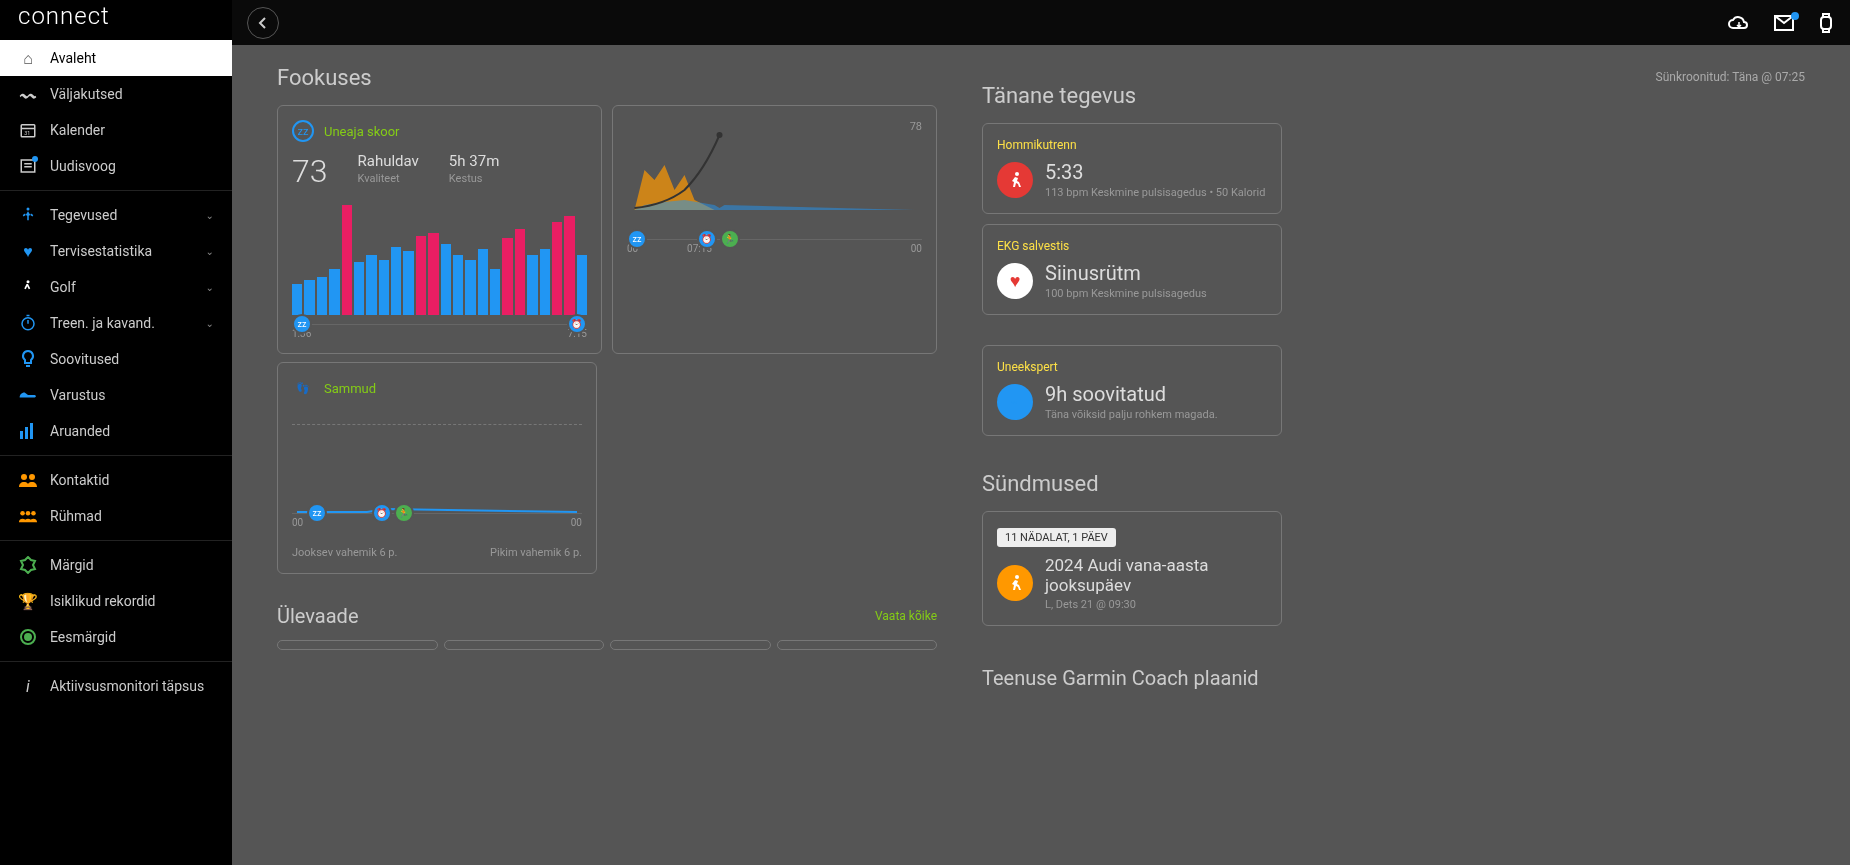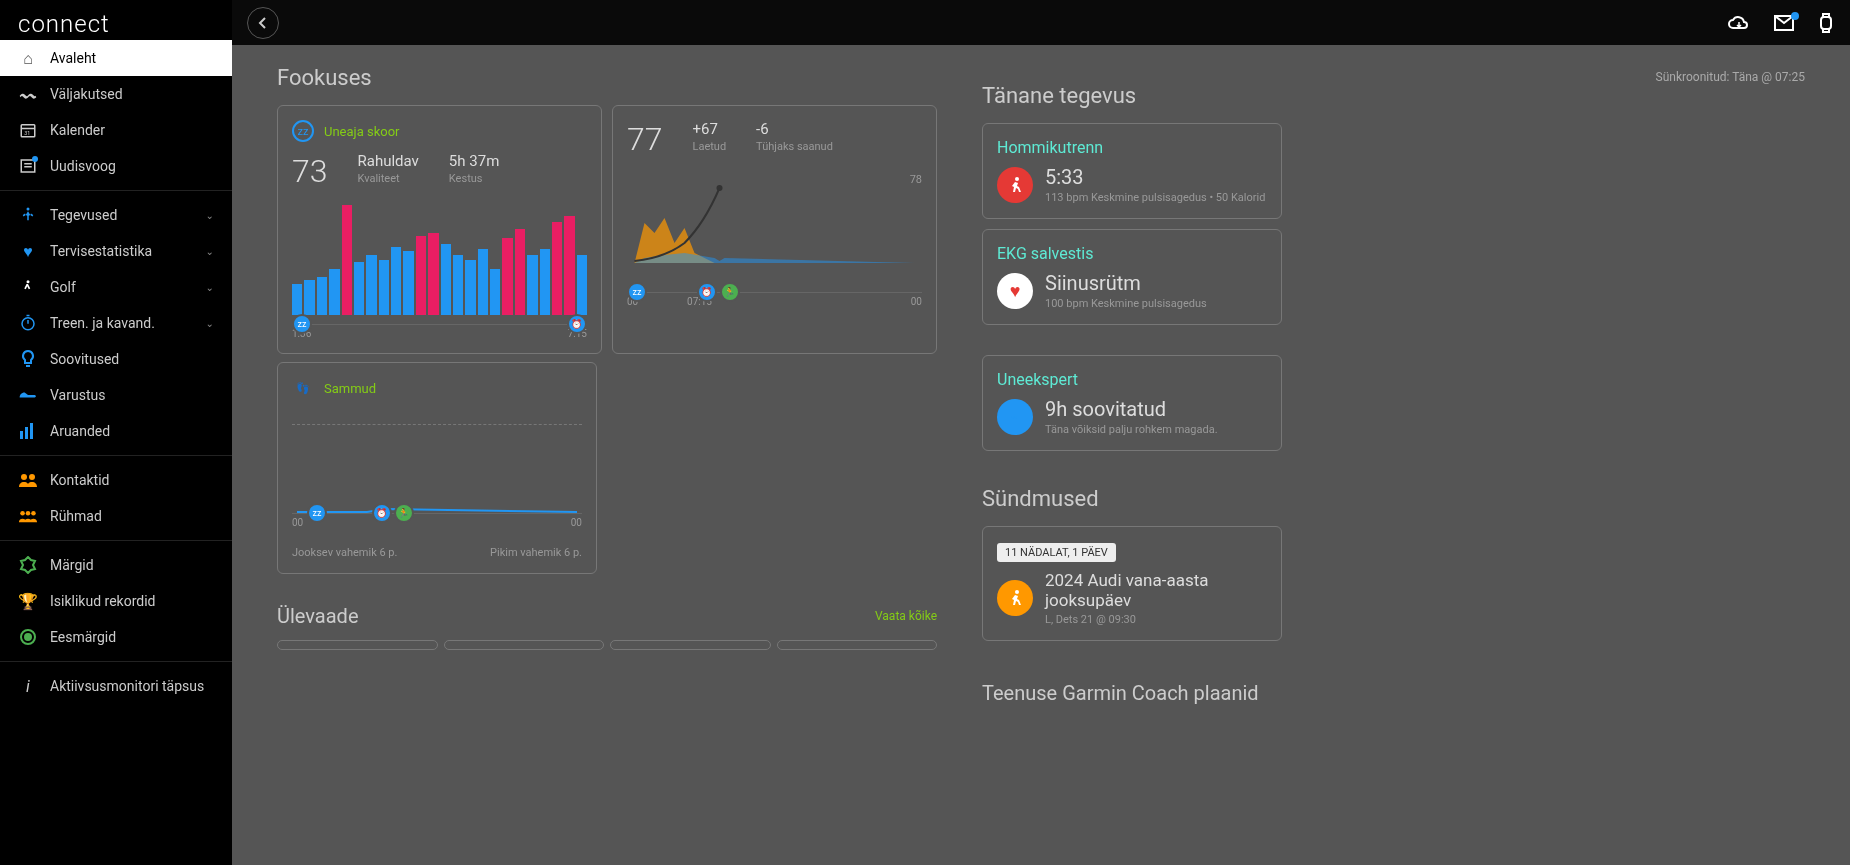--- a/index.html
+++ b/index.html
@@ -1,19 +1,19 @@
 <!DOCTYPE html>
 <html><head>
 <meta charset="utf-8">
 <style>
 *{margin:0;padding:0;box-sizing:border-box;font-family:-apple-system,BlinkMacSystemFont,"Segoe UI",Roboto,Arial,sans-serif}
 body{background:#1a1a1a;color:#ccc;overflow-x:hidden}
 .app{display:flex;min-height:865px;width:1850px}
 .sidebar{width:232px;background:#000;flex-shrink:0}
-.logo{padding:10px 18px;height:40px;display:flex;align-items:flex-start}
+.logo{padding:10px 18px;height:40px;display:flex;align-items:flex-end}
 .logo-text{color:#fff;font-size:24px;font-weight:300;letter-spacing:1px}
 .nav-item{display:flex;align-items:center;padding:8px 18px;cursor:pointer;color:#ccc;font-size:14px;position:relative}
 .nav-item.active{background:#fff;color:#000}
 .nav-icon{width:20px;height:20px;margin-right:12px;display:flex;align-items:center;justify-content:center;font-size:16px}
 .nav-item.active .nav-icon{color:#555}
 .chev{margin-left:auto;font-size:10px;color:#888}
 .sep{height:1px;background:#222;margin:6px 0}
 .dot{width:6px;height:6px;background:#2196f3;border-radius:50%;position:absolute;top:8px;left:32px}
 .ic-activity{color:#2196f3}
 .ic-heart{color:#2196f3}
@@ -60,21 +60,21 @@
 .bb-label{position:absolute;right:0;top:0;font-size:11px;color:#999}
 .mini-icons{display:flex;gap:3px;position:absolute;bottom:-10px}
 .mini-icon{width:20px;height:20px;border-radius:50%;display:flex;align-items:center;justify-content:center;font-size:9px;border:2px solid #555}
 .mi-blue{background:#2196f3;color:#fff}
 .mi-green{background:#4caf50;color:#fff}
 .steps-line{height:100px;border-bottom:1px solid #666;position:relative;margin-top:15px}
 .steps-dash{border-top:1px dashed #777;position:absolute;top:10px;width:100%}
 .steps-marker{position:absolute;bottom:-10px;left:0;display:flex;gap:2px}
 .range-row{display:flex;justify-content:space-between;font-size:11px;color:#999;margin-top:18px}
 .activity-card{border:1px solid #777;border-radius:6px;padding:14px;margin-bottom:10px;background:#555}
-.act-label{font-size:16px;color:#5eead4;margin-bottom:8px}
+.act-label{font-size:12px;color:#fde047;margin-bottom:8px}
 .act-row{display:flex;align-items:center;gap:12px}
 .act-icon{width:36px;height:36px;border-radius:50%;display:flex;align-items:center;justify-content:center;font-size:16px;color:#fff;flex-shrink:0}
 .ai-red{background:#e53935}
 .ai-blue{background:#2196f3}
 .ai-orange{background:#ff9800}
 .act-info{flex:1}
 .act-main{font-size:20px;color:#ddd;font-weight:400}
 .act-sub{font-size:11px;color:#999;margin-top:2px}
 .event-badge{background:#eee;color:#333;font-size:11px;padding:3px 8px;border-radius:3px;display:inline-block;margin-bottom:8px}
 .overview-title{font-size:20px;color:#ccc;margin-top:30px;display:flex;justify-content:space-between;align-items:center}
@@ -325,31 +325,20 @@
                 <span class="mini-icon mi-blue">⏰</span>
               </div>
             </div>
             <div class="time-labels">
               <span>1:36</span>
               <span>7:15</span>
             </div>
           </div>
 
           <div class="card">
-            <div class="card-stats">
-              <span class="big-num">77</span>
-              <div class="stat-col">
-                <span class="stat-val">+67</span>
-                <span class="stat-label">Laetud</span>
-              </div>
-              <div class="stat-col">
-                <span class="stat-val">-6</span>
-                <span class="stat-label">Tühjaks saanud</span>
-              </div>
-            </div>
             <div class="chart-area">
               <span class="bb-label">78</span>
               <svg width="100%" height="100" viewBox="0 0 280 100">
                 <path d="M0 90 L10 50 L20 60 L30 45 L40 70 L50 55 L60 80 L70 85 L80 90 L280 90" fill="#ff9800" opacity="0.7"></path>
                 <path d="M0 90 L10 85 L30 82 L50 80 L80 85 L85 88 L90 85 L280 90" fill="#2196f3" opacity="0.5"></path>
                 <path d="M0 88 Q30 85 50 70 Q70 50 85 15" stroke="#333" stroke-width="2" fill="none"></path>
                 <circle cx="85" cy="15" r="3" fill="#333"></circle>
               </svg>
               <div class="mini-icons" style="left:0">
                 <span class="mini-icon mi-blue">zz</span>

